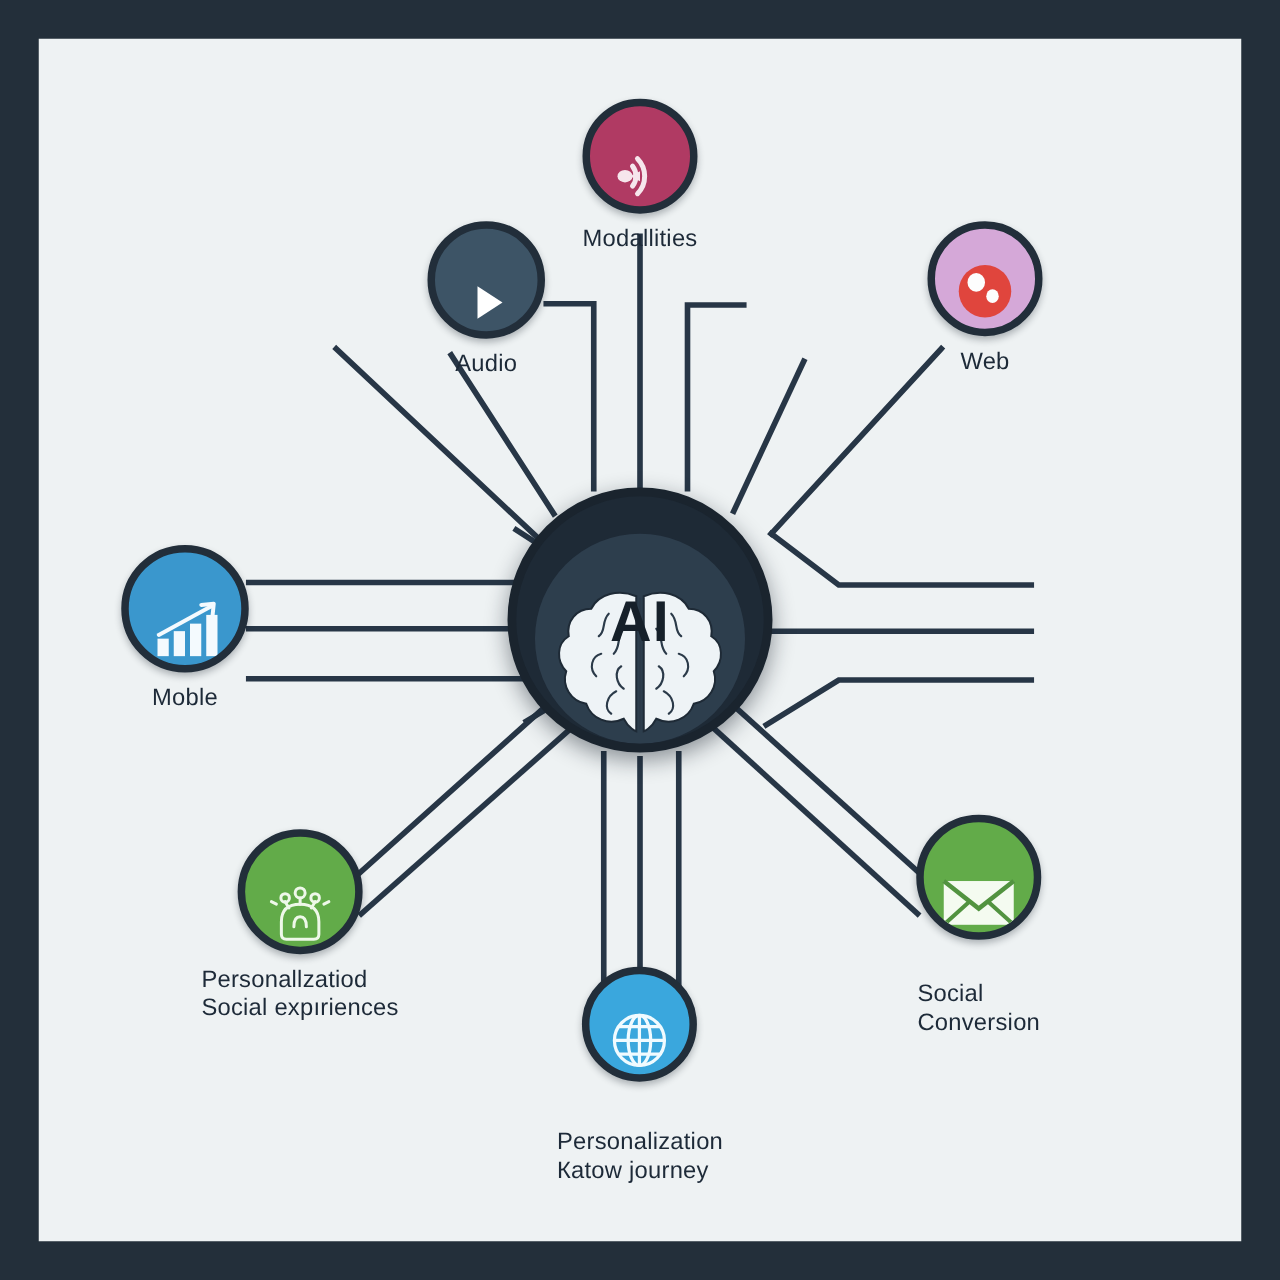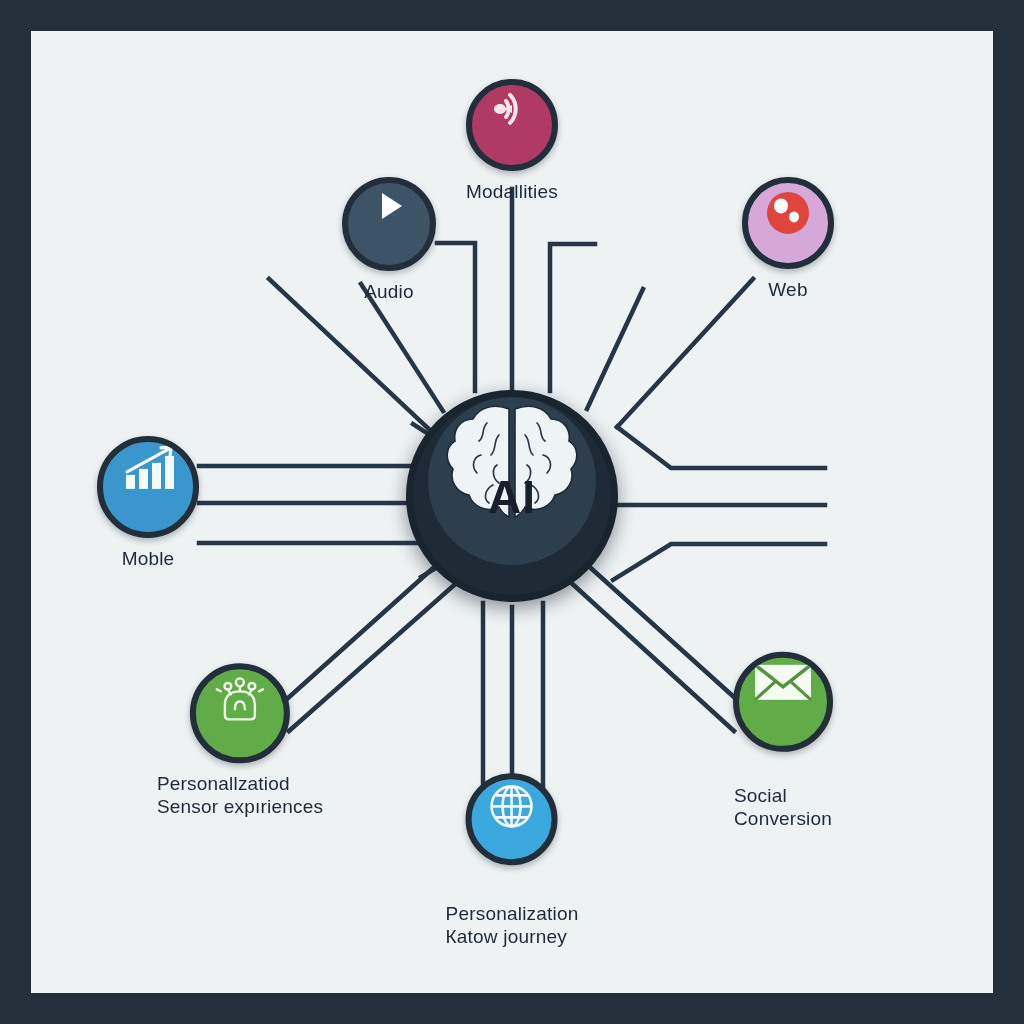--- a/index.html
+++ b/index.html
@@ -44,21 +44,21 @@
     transform: translate(-50%, -50%);
     display: flex;
     flex-direction: column;
     align-items: center;
   }
   .disc {
     border-radius: 50%;
     box-sizing: border-box;
     border: 6px solid #222e3a;
     display: flex;
-    align-items: flex-start;
+    align-items: flex-end;
     justify-content: center;
     box-shadow: 0 3px 6px rgba(20,30,40,0.30);
     position: relative;
     overflow: hidden;
     text-decoration: underline;
   }
   .node-label {
     margin-top: 9px;
     text-align: left;
     color: #1d2a38;
@@ -234,21 +234,21 @@
             <circle cx="29" cy="13" r="4"></circle>
             <circle cx="17" cy="17" r="3.4"></circle>
             <circle cx="41" cy="17" r="3.4"></circle>
             <path d="M29,17 L29,22 M17,20 L20,25 M41,20 L38,25"></path>
             <path d="M10,22 l-4,-2 M48,22 l4,-2"></path>
           </g>
         </svg>
       </div>
       <div class="node-label">
         <span>Personallzatiod</span>
-        <span class="l2">Sensor expıriences</span>
+        <span class="l2">Social expıriences</span>
       </div>
     </div>
 
     <div class="node" style="left:752px; top:710px;gap:23px;">
       <div class="disc" style="width:100px;height:100px;background:#62ab49;">
         <svg width="64" height="48" viewBox="0 0 64 48">
           <rect x="4" y="7" width="56" height="35" fill="#f4fbf0"></rect>
           <path d="M4,7 L32,29 L60,7" fill="none" stroke="#529340" stroke-width="3.6"></path>
           <path d="M4,42 L24,24 M60,42 L40,24" fill="none" stroke="#529340" stroke-width="3.2"></path>
         </svg>

